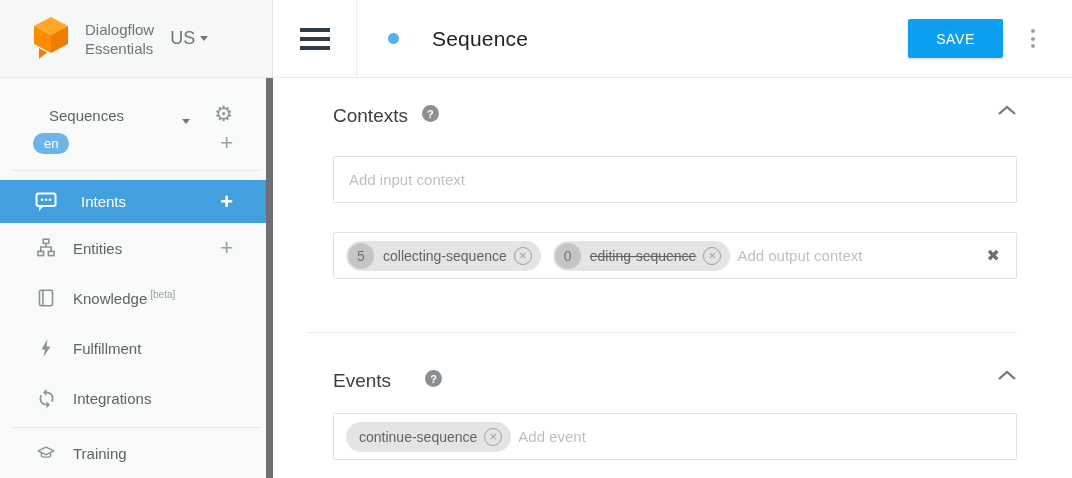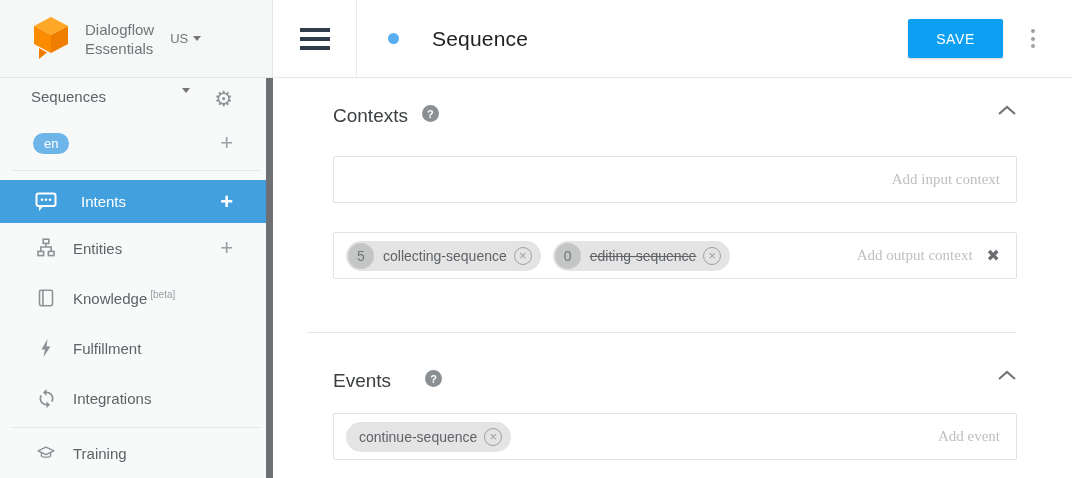--- a/index.html
+++ b/index.html
@@ -5,21 +5,21 @@
   * { margin:0; padding:0; box-sizing:border-box; }
   body { font-family:"Liberation Sans","DejaVu Sans",sans-serif; background:#fff; }
   .page { width:1072px; height:478px; overflow:hidden; background:#701a75; position:relative; }
 
   
   .topbar { height:78px; display:flex; border-bottom:1px solid #e4e6e7; background:#fff; }
   .brand-area { width:273px; flex:0 0 273px; background:#f6f7f7; border-right:1px solid #e2e4e5;
                 display:flex; align-items:center; padding-left:30px; }
   .logo { width:42px; height:48px; flex:0 0 42px; }
   .brand-text { margin-left:13px; font-size:15px; line-height:19px; color:#6f7579; }
-  .region-select { margin-left:16px; display:flex; align-items:center; color:#6f7579; font-size:13px; cursor:pointer; }
+  .region-select { margin-left:16px; display:flex; align-items:center; color:#6f7579; font-size:18px; cursor:pointer; }
   .caret-down { width:0; height:0; border-left:4px solid transparent; border-right:4px solid transparent;
                 border-top:5px solid #757575; margin-left:5px; display:inline-block; }
   .nav-toggle-area { width:84px; flex:0 0 84px; border-right:1px solid #ececec;
                      display:flex; align-items:center; justify-content:center; }
   .hamburger { width:30px; cursor:pointer; }
   .hamburger span { display:block; height:4px; background:#303c4a; margin-bottom:5px; }
   .hamburger span:last-child { margin-bottom:0; }
   .title-area { flex:1; display:flex; align-items:center; padding-right:35px; }
   .intent-dot { width:11px; height:11px; border-radius:50%; background:#57aef2; margin-left:31px; }
   .page-title { font-size:21px; color:#212121; margin-left:33px; letter-spacing:.2px; }
@@ -27,21 +27,21 @@
               border-radius:2px; font-size:14px; letter-spacing:.6px; cursor:pointer;
               box-shadow:0 1px 2px rgba(0,0,0,.18); font-family:inherit; }
   .kebab { margin-left:26px; display:flex; flex-direction:column; align-items:center; cursor:pointer; padding:2px; }
   .kebab i { width:4px; height:4px; border-radius:50%; background:#9aa0a6; margin:1.7px 0; }
 
   
   .body-row { display:flex; height:400px; }
   .sidebar { width:273px; flex:0 0 273px; background:#f8f9f9; position:relative; padding-top:10px; }
   .sb-scrollbar { position:absolute; top:0; right:0; width:7px; height:100%; background:#6e7073; }
 
-  .agent-row { height:36px; display:flex; align-items:flex-start; padding:0 40px 0 31px; }
+  .agent-row { height:36px; display:flex; align-items:flex-end; padding:0 40px 0 49px; }
   .agent-name { font-size:15px; color:#5f6368; cursor:pointer; }
   .agent-row .caret-down { margin-left:auto; margin-right:24px; cursor:pointer; }
   .gear { font-size:21px; color:#8d9297; cursor:pointer; line-height:1; }
   .lang-row { height:38px; display:flex; align-items:center; padding:0 40px 0 33px; }
   .lang-pill { background:#6db4e8; color:#fff; font-size:13px; border-radius:11px; padding:3px 11px; cursor:pointer; }
   .plus { margin-left:auto; font-size:22px; color:#9aa0a6; cursor:pointer; line-height:1; font-weight:400; }
   .sb-divider { border-top:1px solid #e6e8e8; margin:8px 12px 0 12px; }
   .sb-item { height:50px; display:flex; align-items:center; padding:0 40px 0 35px; color:#5f6368;
              font-size:15px; cursor:pointer; }
   .sb-item .icn { width:22px; height:22px; flex:0 0 22px; display:flex; align-items:center; justify-content:center; }
@@ -54,21 +54,21 @@
   .content { flex:1; padding:0 55px 0 60px; background:#fff; }
   .section-head { display:flex; align-items:flex-start; }
   .section-head.first { margin-top:27px; }
   .section-title { font-size:19px; color:#3c4043; }
   .help { width:17px; height:17px; border-radius:50%; background:#8a8f93; color:#fff; font-size:11px;
           font-weight:bold; display:flex; align-items:center; justify-content:center; margin-left:14px; cursor:pointer; }
   .chev { margin-left:auto; cursor:pointer; display:flex; }
   .field-box { border:1px solid #e0e2e3; border-radius:2px; height:47px; display:flex; align-items:center;
                margin-top:29px; padding:0 16px 0 8px; }
   .field-box input { border:none; outline:none; flex:1; font-size:15px; color:#5f6368; min-width:40px;
-                     font-family:Liberation Serif, serif; background:transparent; padding-left:7px;text-align:right; }
+                     font-family:Liberation Sans, sans-serif; background:transparent; padding-left:7px; }
   .field-box input::placeholder { color:#bcbfc2; }
   .chip { background:#e4e4e4; border-radius:16px; height:30px; display:flex; align-items:center;
           margin-left:4px; padding:0 9px 0 2px; cursor:pointer; flex:0 0 auto; }
   .chip .lifespan { width:26px; height:26px; border-radius:50%; background:#c4c6c6; color:#717579;
                     font-size:14px; display:flex; align-items:center; justify-content:center; }
   .chip .cname { font-size:14px; color:#5f6368; margin:0 7px 0 9px; }
   .chip.no-num { padding-left:13px; }
   .chip.no-num .cname { margin-left:0; }
   .chip .cname.struck { text-decoration:line-through; }
   .chip-close { width:18px; height:18px; border:1px solid #9aa0a6; border-radius:50%; color:#9aa0a6;

